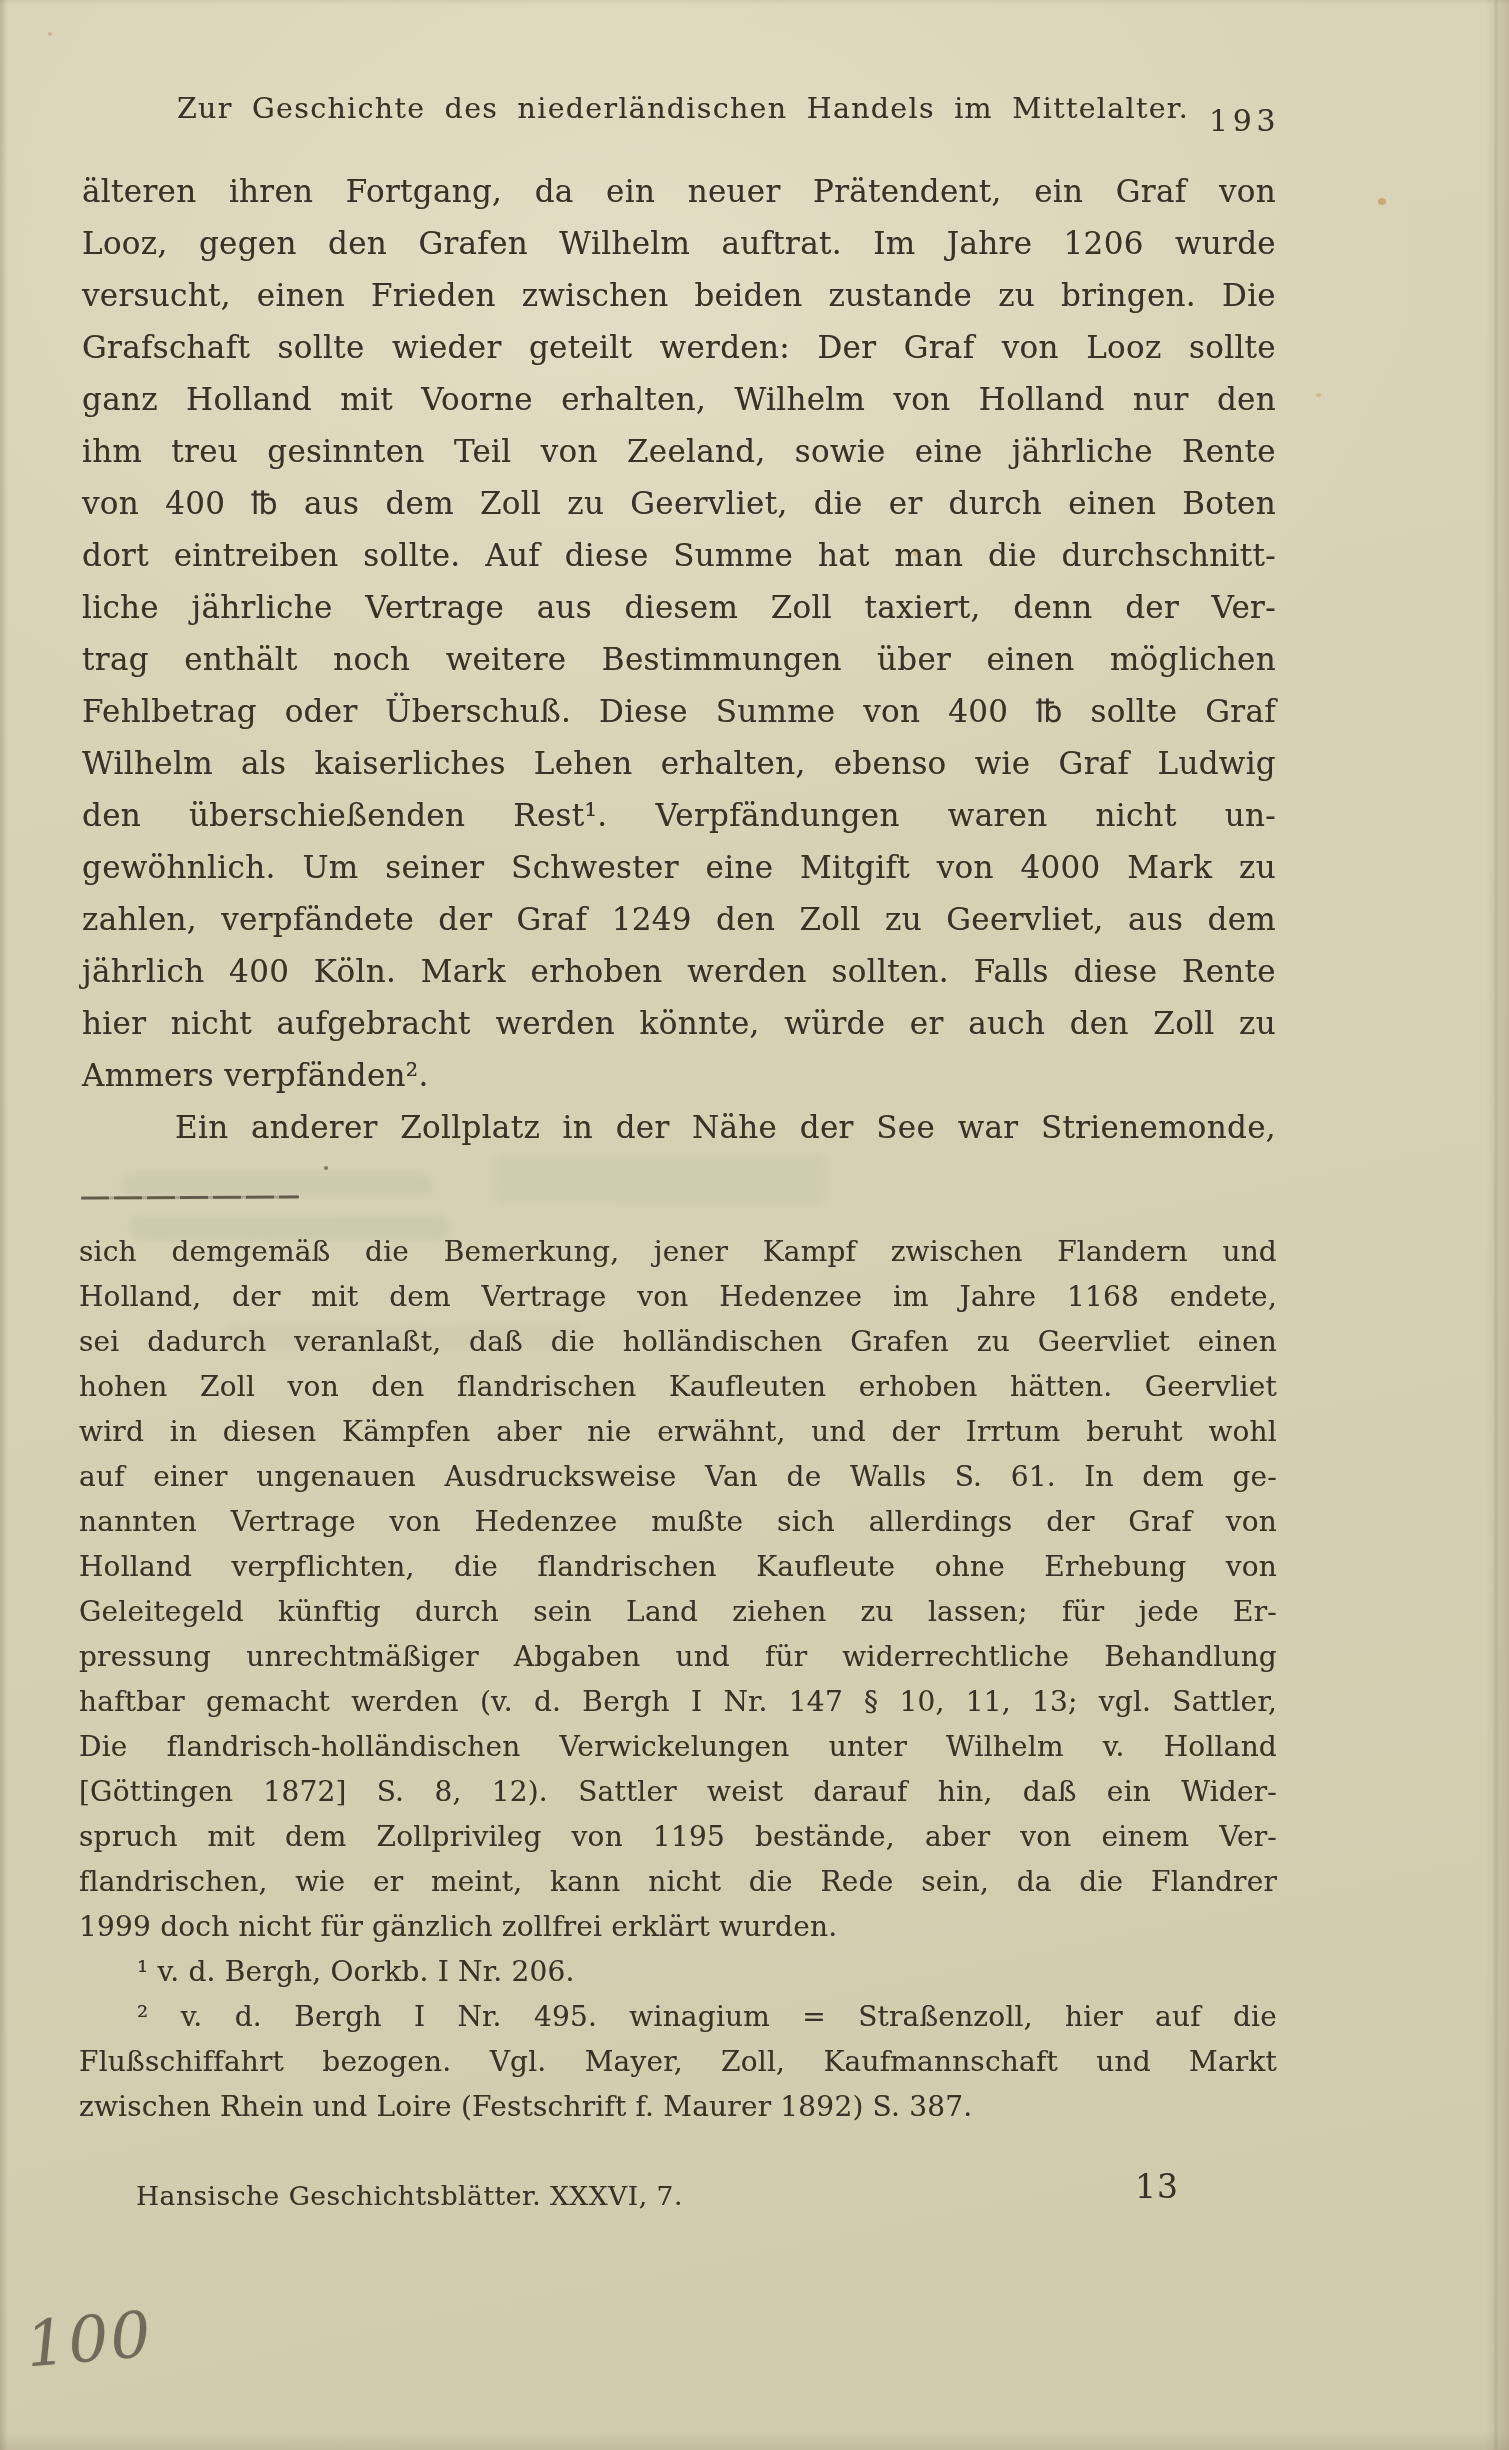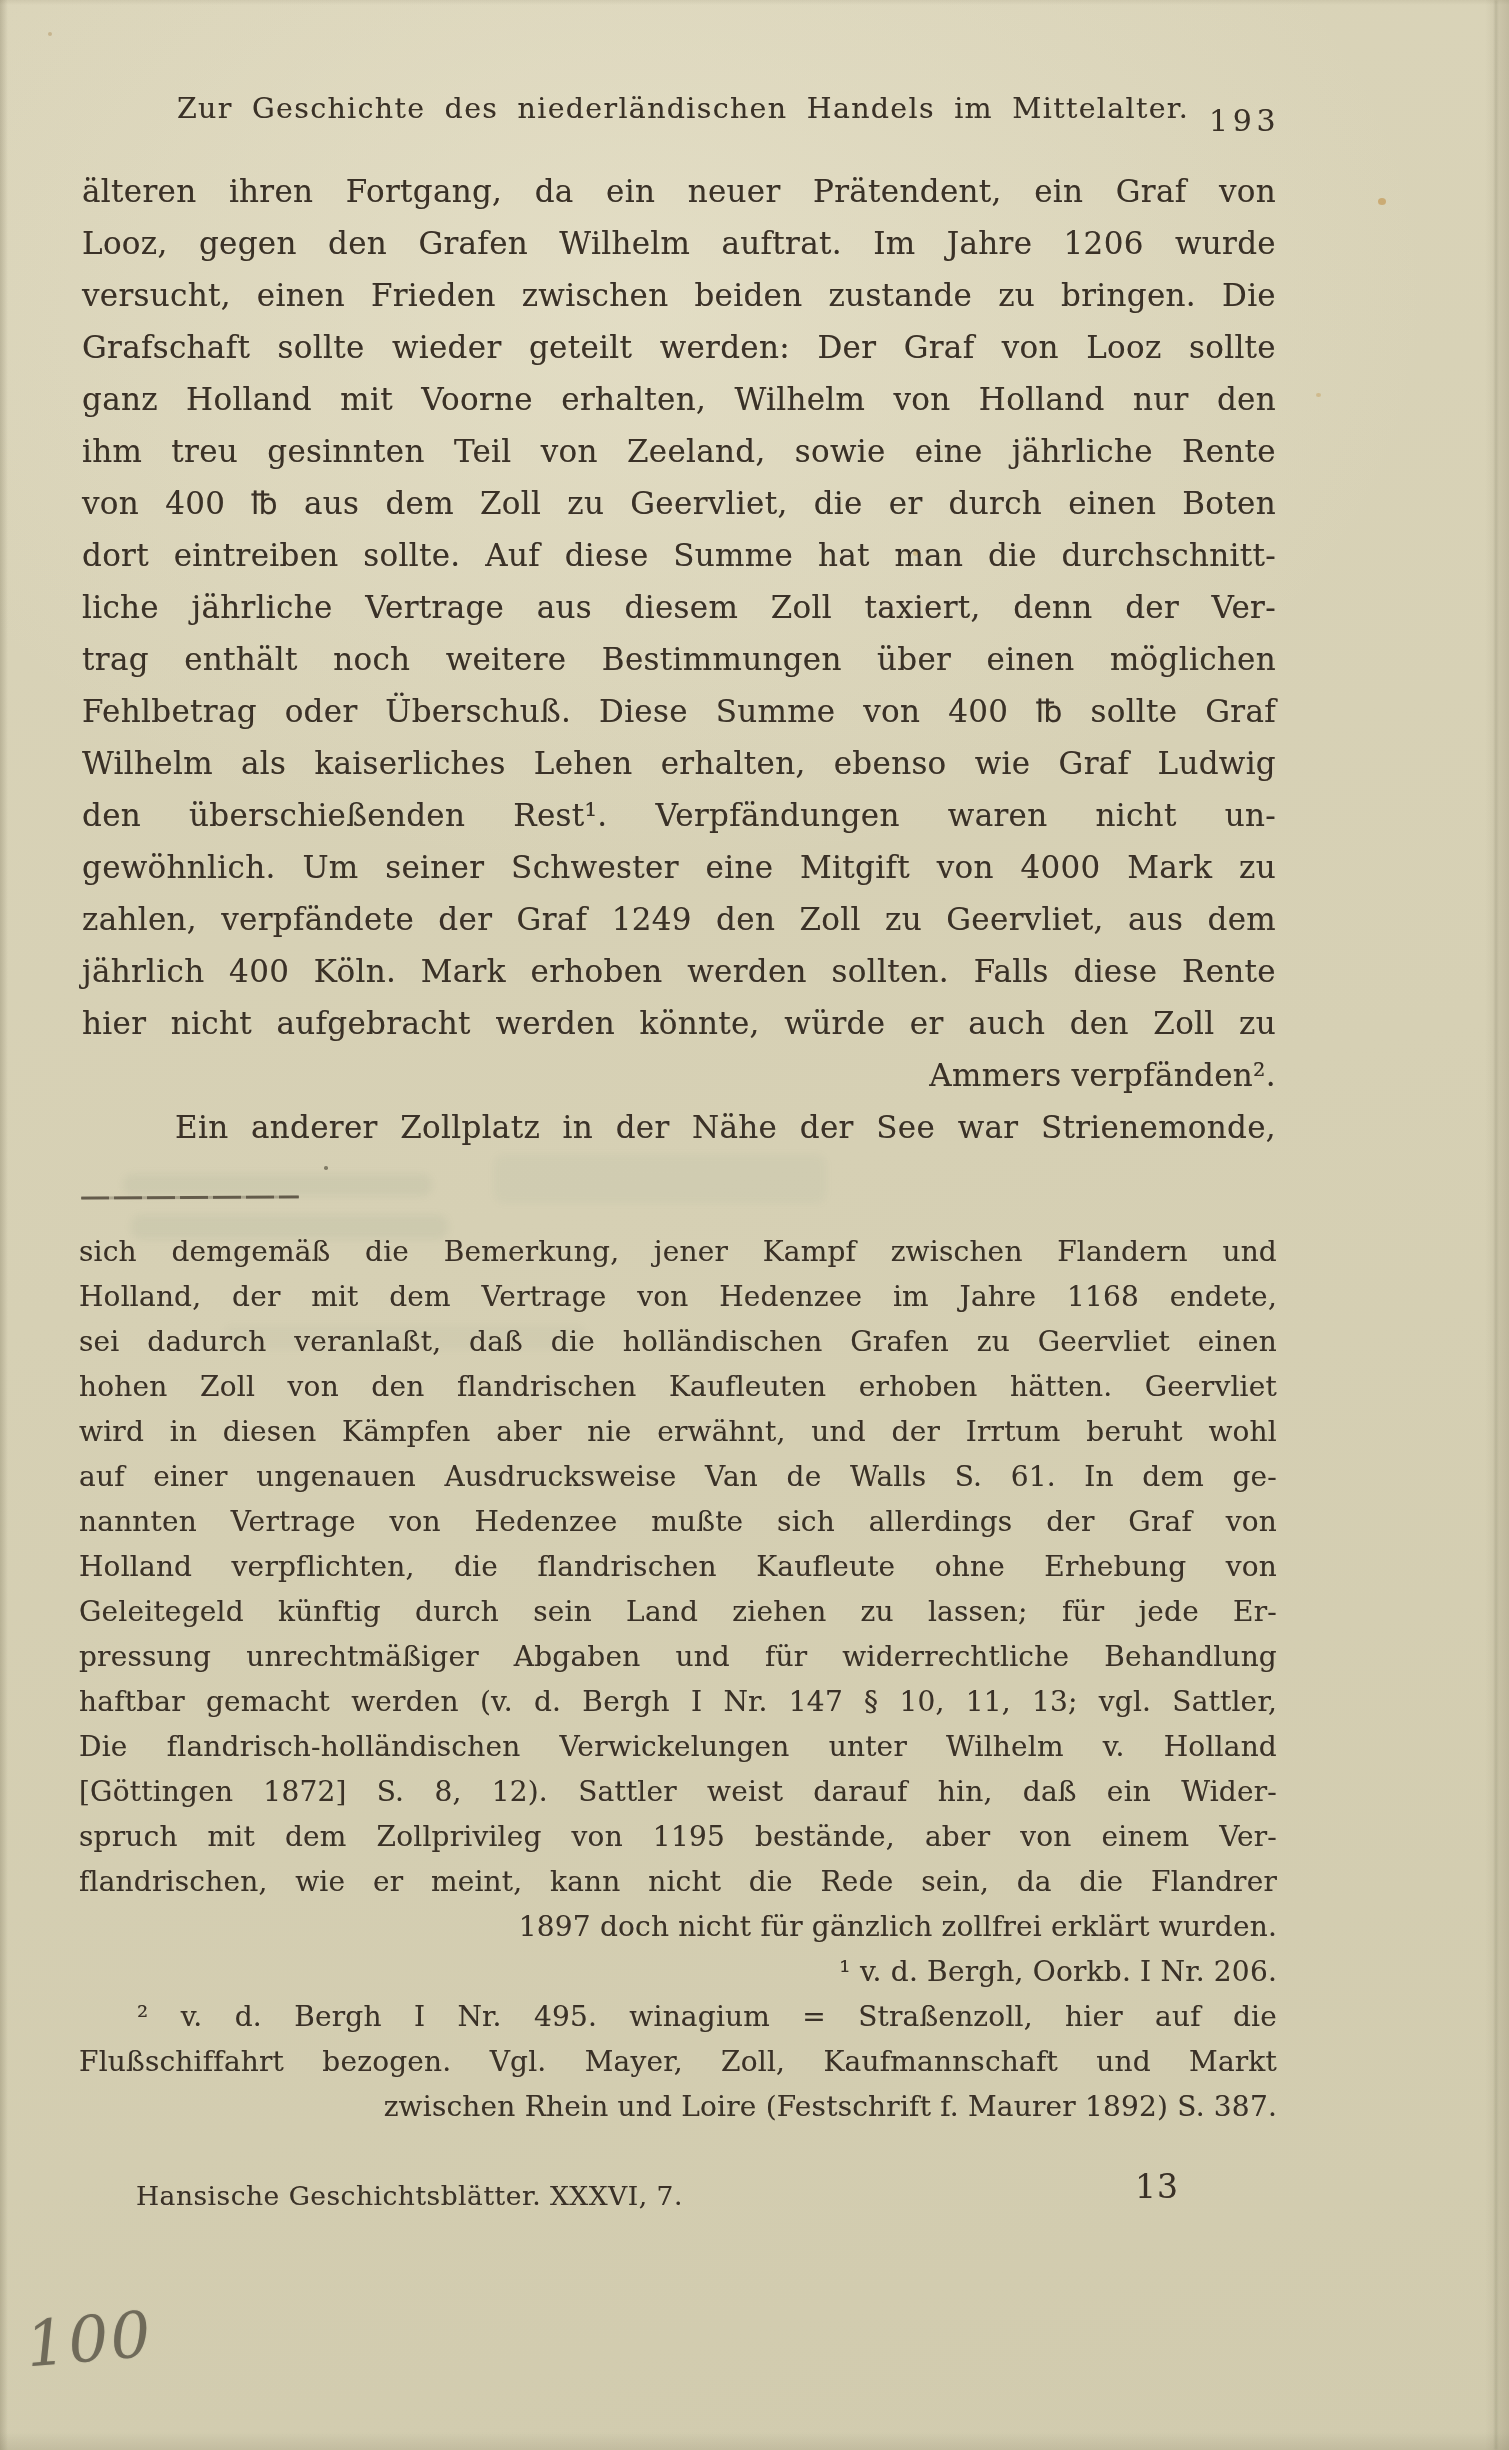--- a/index.html
+++ b/index.html
@@ -35,21 +35,21 @@
     white-space:normal;
   }
   .page-number{
     position:absolute;left:1209px;top:103px;
     font-size:30px;letter-spacing:4.7px;
   }
 
   .textblock{position:absolute;}
   .main{left:82px;top:165px;width:1194px;font-size:31px;line-height:52px;letter-spacing:0.3px;}
   .fnote{left:79px;top:1229px;width:1198px;font-size:28px;line-height:45px;letter-spacing:0.2px;}
-  .tline{text-align:right;}
+  .tline{text-align:left;}
   .tline.just{text-align:justify;text-align-last:justify;text-justify:inter-word;}
   .main .tline.ind{padding-left:93px;}
   .fnote .tline.ind{padding-left:58px;}
 
   .fn-sep{
     position:absolute;left:81px;top:1196px;width:218px;height:2.6px;
     background:repeating-linear-gradient(90deg,
       rgba(62,53,41,.75) 0 28px, rgba(62,53,41,.25) 28px 33px);
     border-radius:1px;filter:blur(0.2px);
     transform:rotate(-.3deg);
@@ -131,21 +131,21 @@
       <div class="tline just">auf einer ungenauen Ausdrucksweise Van de Walls S. 61.  In dem ge-</div>
       <div class="tline just">nannten Vertrage von Hedenzee mußte sich allerdings der Graf von</div>
       <div class="tline just">Holland verpflichten, die flandrischen Kaufleute ohne Erhebung von</div>
       <div class="tline just">Geleitegeld künftig durch sein Land ziehen zu lassen; für jede Er-</div>
       <div class="tline just">pressung unrechtmäßiger Abgaben und für widerrechtliche Behandlung</div>
       <div class="tline just">haftbar gemacht werden (v. d. Bergh I Nr. 147 § 10, 11, 13; vgl. Sattler,</div>
       <div class="tline just">Die flandrisch-holländischen Verwickelungen unter Wilhelm v. Holland</div>
       <div class="tline just">[Göttingen 1872] S. 8, 12).  Sattler weist darauf hin, daß ein Wider-</div>
       <div class="tline just">spruch mit dem Zollprivileg von 1195 bestände, aber von einem Ver-</div>
       <div class="tline just">flandrischen, wie er meint, kann nicht die Rede sein, da die Flandrer</div>
-      <div class="tline">1897 doch nicht für gänzlich zollfrei erklärt wurden.</div>
+      <div class="tline">1999 doch nicht für gänzlich zollfrei erklärt wurden.</div>
       <div class="tline ind">¹ v. d. Bergh, Oorkb. I Nr. 206.</div>
       <div class="tline just ind">² v. d. Bergh I Nr. 495.  winagium = Straßenzoll, hier auf die</div>
       <div class="tline just">Flußschiffahrt bezogen.  Vgl. Mayer, Zoll, Kaufmannschaft und Markt</div>
       <div class="tline">zwischen Rhein und Loire (Festschrift f. Maurer 1892) S. 387.</div>
     </div>
 
   <div class="imprint-series ink">Hansische Geschichtsblätter.  XXXVI, 7.</div>
   <div class="print-signature ink">13</div>
 
   <div class="handwritten">100</div>

